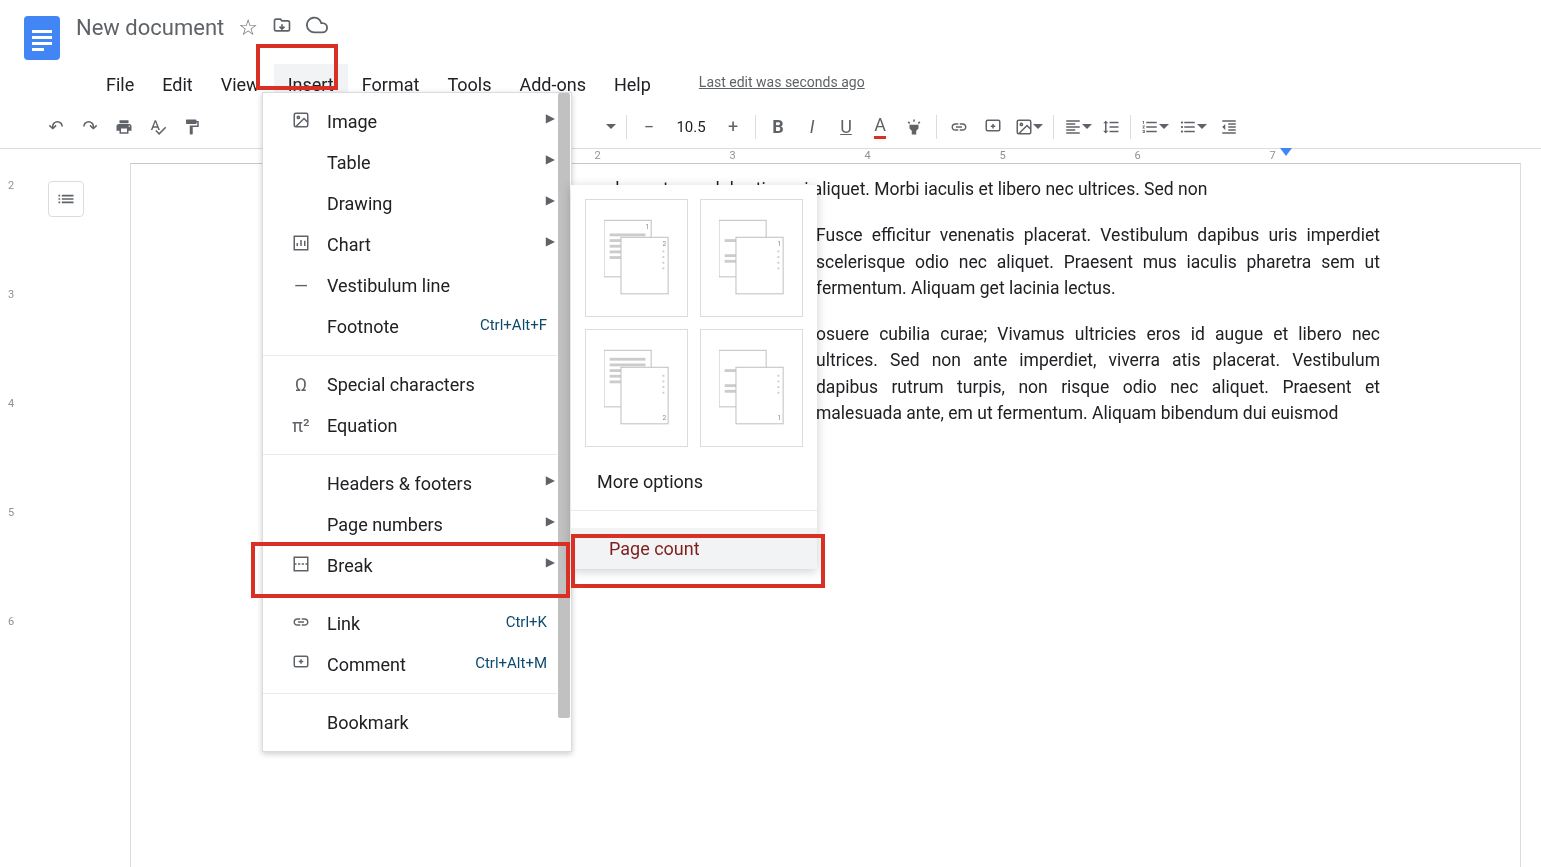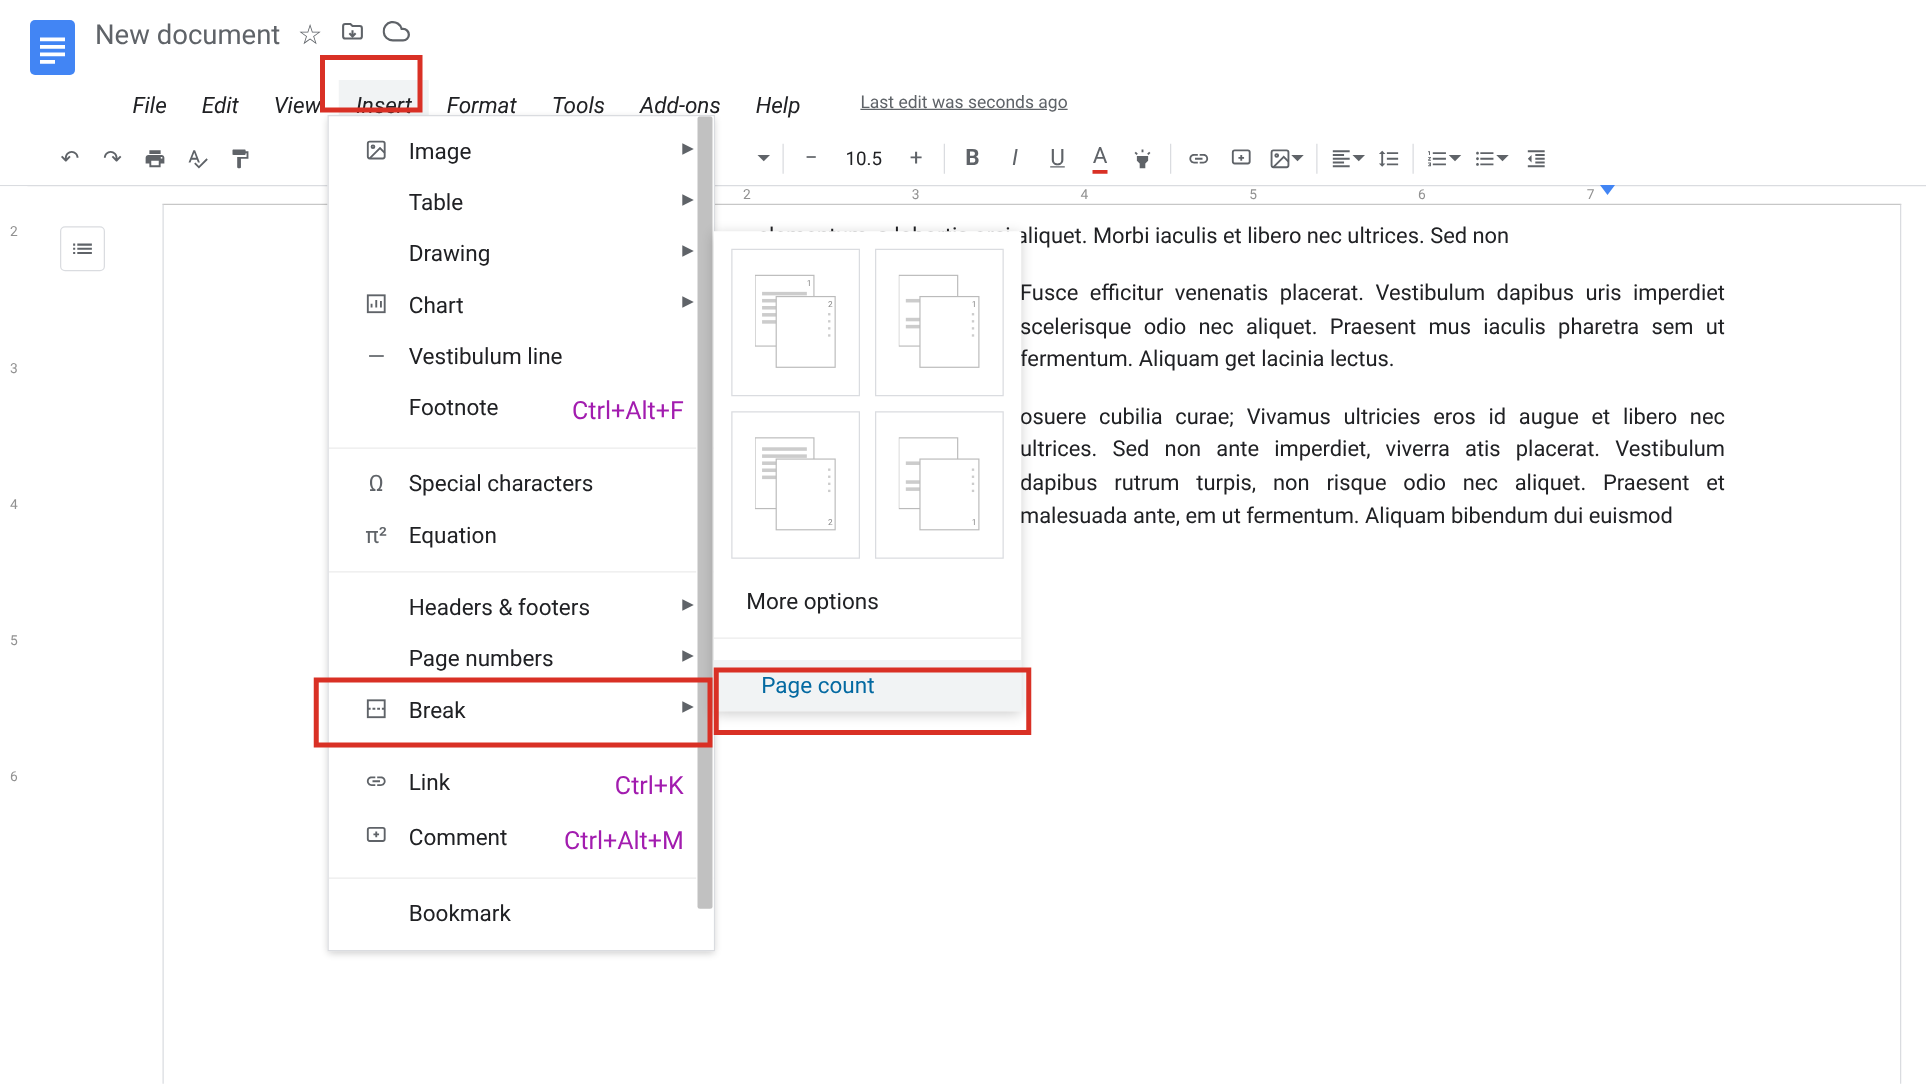--- a/index.html
+++ b/index.html
@@ -3,21 +3,21 @@
 <meta charset="utf-8">
 <style>
 * { margin: 0; padding: 0; box-sizing: border-box; font-family: 'Google Sans', Roboto, Arial, sans-serif; }
 body { background: #fff; color: #202124; overflow: hidden; width: 1541px; height: 867px; position: relative; }
 .header { display: flex; align-items: flex-start; padding: 8px 16px 0; }
 .logo { width: 36px; height: 48px; margin: 4px 16px 4px 8px; display: flex; align-items: center; justify-content: center; }
 .title-row { display: flex; align-items: center; gap: 14px; padding-top: 6px; }
 .doc-title { font-size: 22px; color: #5f6368; font-weight: 400; }
 .title-icon { color: #5f6368; font-size: 22px; }
 .menubar { display: flex; padding-left: 92px; gap: 0; }
-.menu-item { padding: 10px 14px; font-size: 18px; color: #202124; cursor: pointer; font-style: italic; }
+.menu-item { padding: 10px 14px; font-size: 18px; color: #202124; cursor: pointer; }
 .menu-item.active { background: #f1f3f4; }
 .last-edit { padding: 10px 14px; font-size: 14px; color: #5f6368; text-decoration: underline; margin-left: 20px; }
 .toolbar { display: flex; align-items: center; height: 44px; border-bottom: 1px solid #dadce0; padding: 0 8px 0 40px; gap: 2px; }
 .tool-btn { width: 32px; height: 32px; display: flex; align-items: center; justify-content: center; color: #5f6368; cursor: pointer; border-radius: 4px; font-size: 18px; }
 .tool-sep { width: 1px; background: #dadce0; height: 24px; margin: 0 4px; }
 .font-size { font-size: 15px; color: #202124; width: 48px; text-align: center; }
 .tool-wide { width: auto; padding: 0 4px; }
 .workspace { display: flex; height: calc(100% - 140px); position: relative; }
 .vruler { width: 22px; background: #fff; border-right: none; padding-top: 30px; }
 .vruler-num { font-size: 11px; color: #919191; text-align: center; writing-mode: horizontal-tb; margin-bottom: 96px; }
@@ -26,34 +26,34 @@
 .hruler-seg { width: 135px; text-align: center; }
 .doc-area { position: absolute; left: 130px; right: 20px; top: 14px; bottom: 0; background: #fff; border: 1px solid #dadce0; border-top: 1px solid #c7c7c7; padding: 12px 0 0 0; }
 .doc-text { padding: 0 140px 0 475px; font-family: Arial, sans-serif; font-size: 17.5px; line-height: 1.5; color: #202124; text-align: justify; }
 .doc-text p { margin-bottom: 20px; }
 
 
 .insert-menu { position: absolute; left: 262px; top: 92px; width: 310px; background: #fff; box-shadow: 0 2px 6px rgba(0,0,0,.2); border: 1px solid #dadce0; z-index: 100; padding: 8px 0; max-height: 740px; overflow: hidden; }
 .mi { display: flex; align-items: flex-start; padding: 10px 24px; font-size: 18px; color: #202124; cursor: pointer; position: relative; }
 .mi-icon { width: 28px; display: flex; justify-content: center; margin-right: 12px; color: #5f6368; font-size: 18px; }
 .mi-label { flex: 1; }
-.mi-shortcut { color: #a21caf; font-size: 20px; }
+.mi-shortcut { color: #0c4a6e; font-size: 15px; }
 .mi-arrow { position: absolute; right: 16px; color: #5f6368; font-size: 12px; }
 .mi-divider { height: 1px; background: #ebebeb; margin: 8px 0; }
 .mi-scrollbar { position: absolute; right: 0; top: 0; width: 14px; height: 100%; background: #fff; }
 .mi-scrollbar-thumb { position: absolute; top: 0; width: 12px; left: 1px; height: 95%; background: #c1c1c1; border-radius: 2px; }
 
 
 .submenu { position: absolute; left: 571px; top: 185px; width: 246px; background: #fff; box-shadow: 0 2px 10px rgba(0,0,0,.2); z-index: 110; padding: 14px; }
 .sub-grid { display: grid; grid-template-columns: 1fr 1fr; gap: 12px; margin-bottom: 14px; }
 .sub-opt { border: 1px solid #dadce0; height: 118px; display: flex; align-items: center; justify-content: center; cursor: pointer; position: relative; }
 .sub-opt svg { width: 66px; height: 80px; }
 .sub-more { padding: 10px 12px; font-size: 18px; color: #202124; cursor: pointer; }
 .sub-divider { height: 1px; background: #ebebeb; margin: 8px -14px; }
-.sub-count { padding: 10px 12px; font-size: 18px; color: #0369a1; cursor: pointer; background: #f1f3f4; margin: 17px -14px -14px; }
+.sub-count { padding: 10px 12px; font-size: 18px; color: #7f1d1d; cursor: pointer; background: #f1f3f4; margin: 17px -14px -14px; }
 .sub-count span { padding-left: 26px; }
 
 
 .hl { position: absolute; border: 4px solid #d93025; pointer-events: none; z-index: 200; }
 .hl1 { left: 256px; top: 44px; width: 82px; height: 46px; }
 .hl2 { left: 251px; top: 542px; width: 319px; height: 56px; }
 .hl3 { left: 571px; top: 534px; width: 254px; height: 54px; }
 
 .triangle-down { display: inline-block; width: 0; height: 0; border-left: 5px solid transparent; border-right: 5px solid transparent; border-top: 5px solid #5f6368; }
 .indent-marker { position: absolute; left: 1280px; top: 148px; width: 0; height: 0; border-left: 6px solid transparent; border-right: 6px solid transparent; border-top: 8px solid #4285f4; z-index: 50; }

